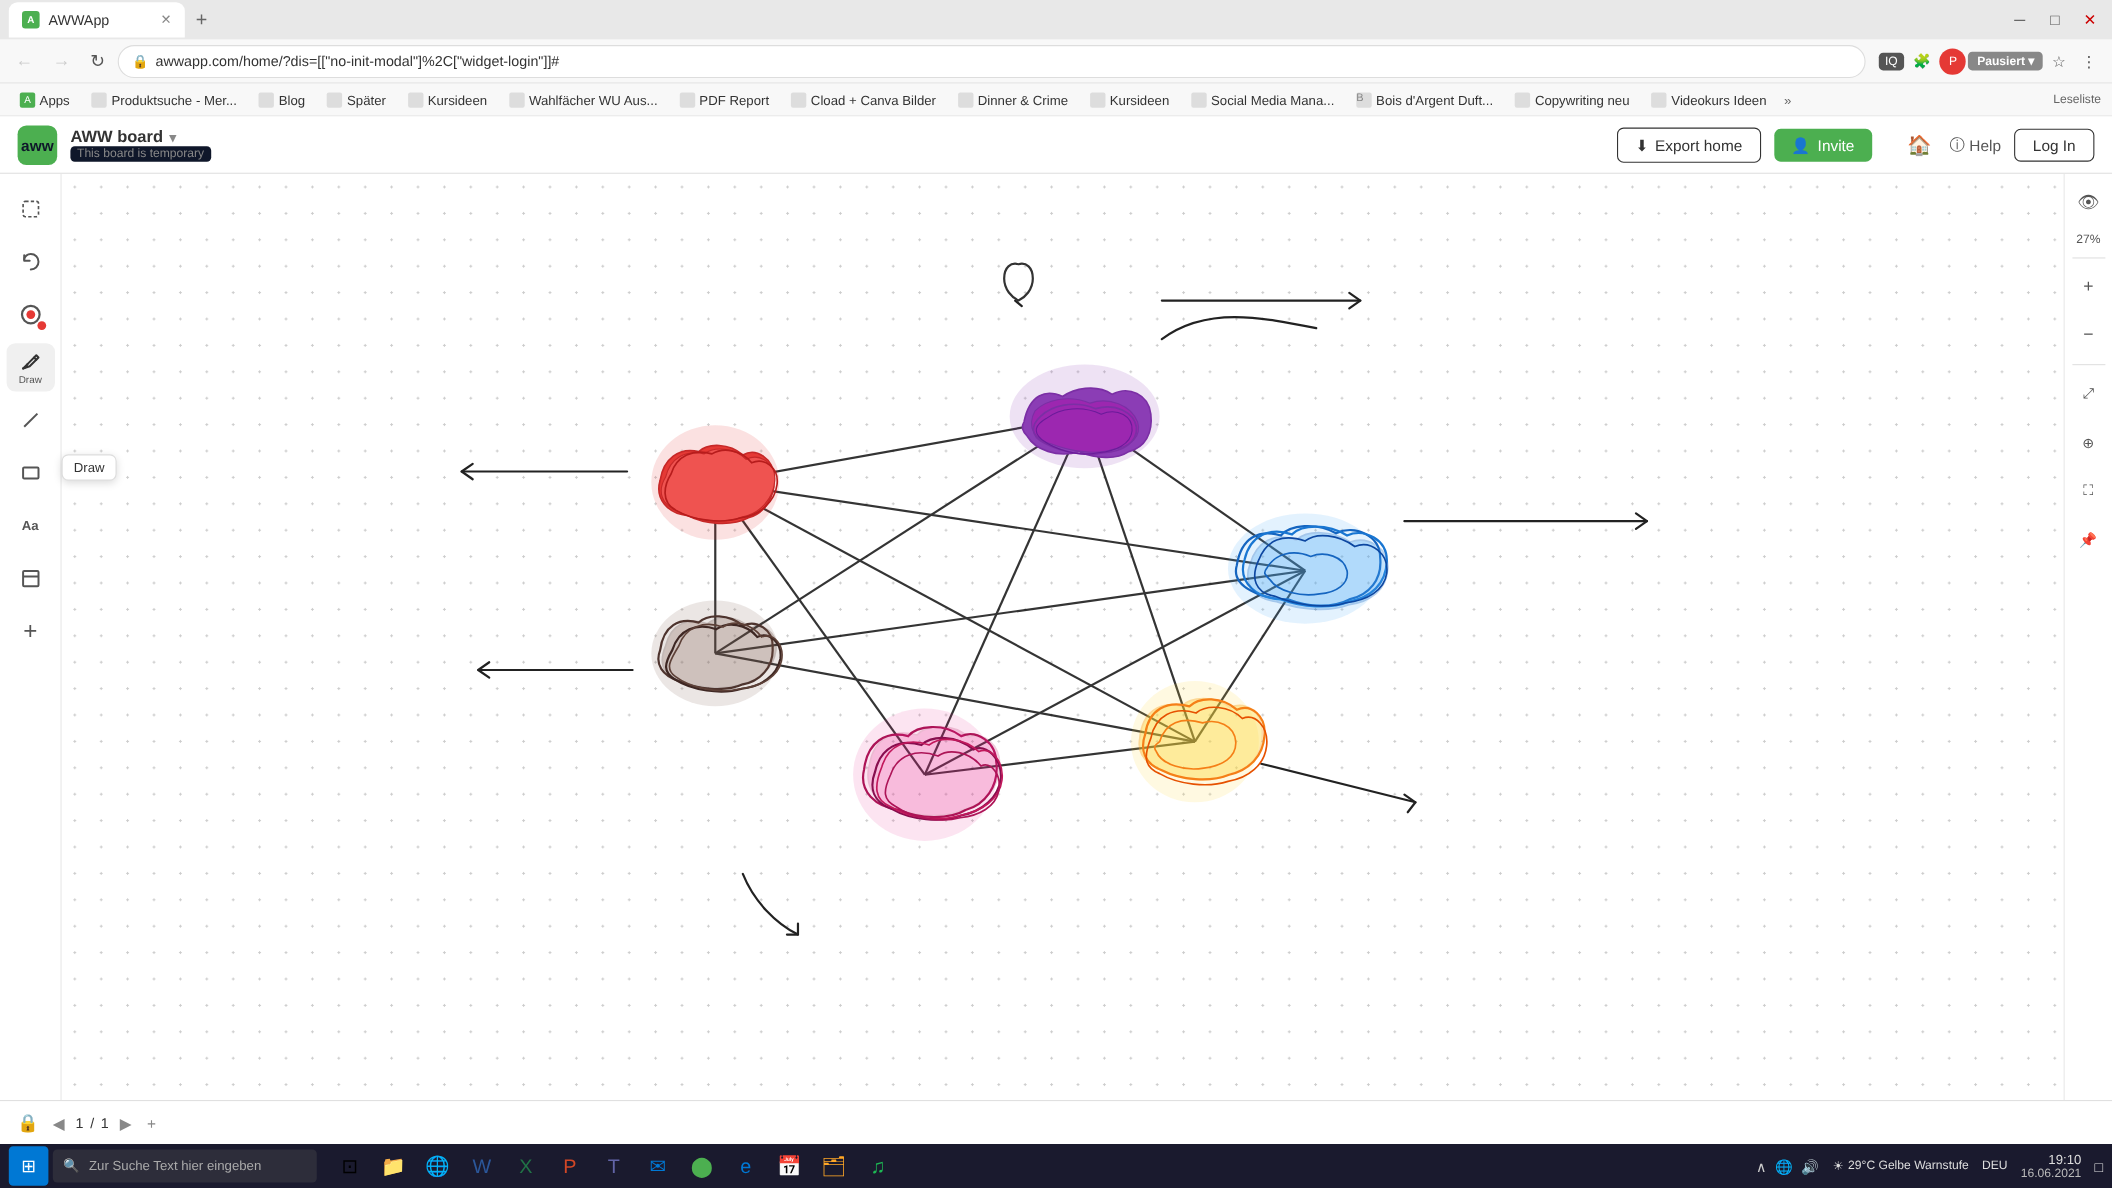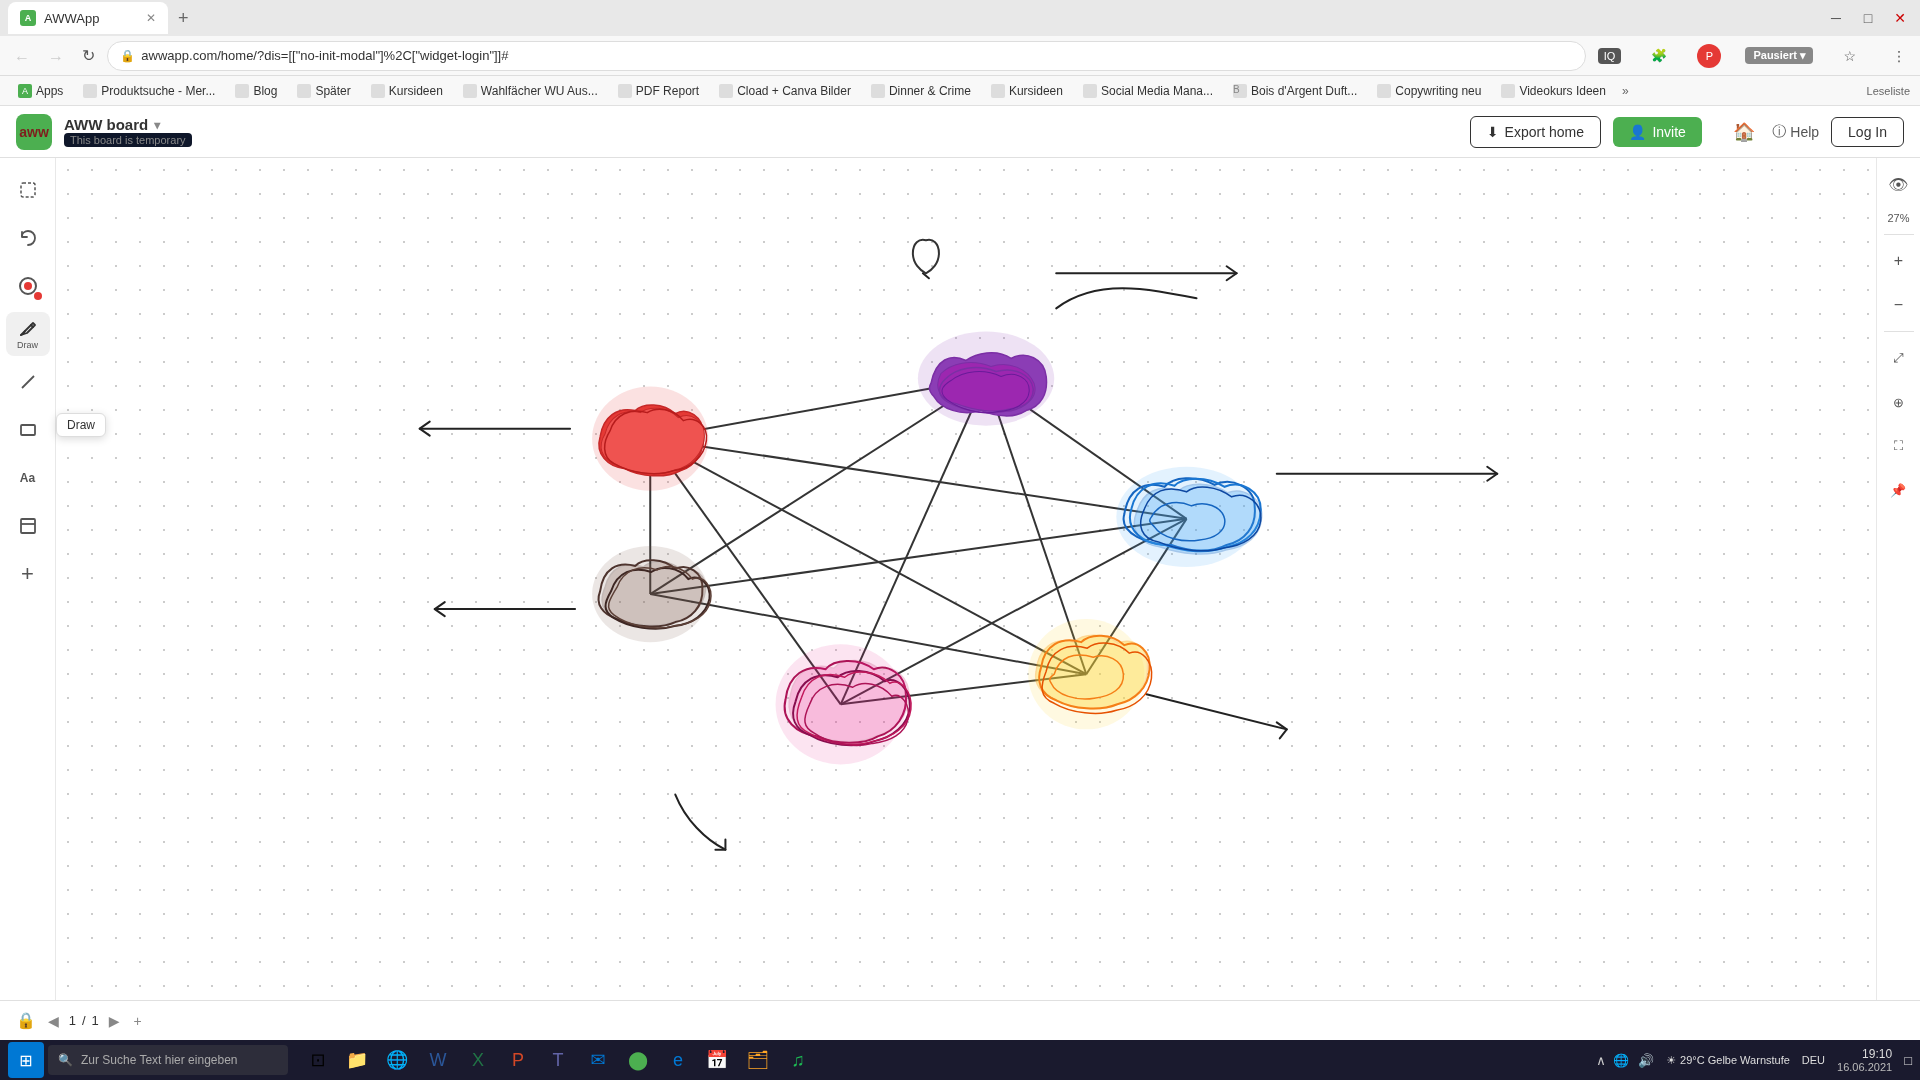--- a/index.html
+++ b/index.html
@@ -10,35 +10,35 @@
     .tab-close { margin-left: auto; cursor: pointer; color: #888; font-size: 12px; }
     .new-tab-btn { background: none; border: none; font-size: 18px; color: #666; cursor: pointer; padding: 0 6px; }
     .tab-controls { margin-left: auto; display: flex; gap: 8px; align-items: center; }
     .tab-ctrl-btn { width: 24px; height: 24px; background: none; border: none; font-size: 14px; color: #555; cursor: pointer; display: flex; align-items: center; justify-content: center; }
 
     .nav-bar { display: flex; align-items: center; background: #f8f8f8; height: 40px; padding: 0 8px; gap: 6px; border-bottom: 1px solid #ddd; }
     .nav-btn { background: none; border: none; color: #555; cursor: pointer; font-size: 16px; padding: 4px 6px; border-radius: 4px; }
     .nav-btn.disabled { color: #ccc; cursor: default; }
     .address-bar { flex: 1; display: flex; align-items: center; background: #fff; border: 1px solid #ddd; border-radius: 20px; padding: 0 12px; height: 30px; font-size: 13px; color: #333; }
     .address-icon { margin-right: 6px; color: #666; font-size: 12px; }
-    .nav-extras { display: flex; gap: 24px; align-items: center; margin-left: 6px; }
+    .nav-extras { display: flex; gap: 2px; align-items: center; margin-left: 6px; }
     .nav-extra-btn { background: none; border: none; color: #555; cursor: pointer; font-size: 14px; padding: 4px 6px; border-radius: 4px; }
 
     .bookmarks-bar { display: flex; align-items: center; background: #f8f8f8; height: 30px; padding: 0 10px; gap: 4px; border-bottom: 1px solid #e0e0e0; font-size: 12px; overflow: hidden; }
     .bookmark-item { display: flex; align-items: center; gap: 4px; padding: 2px 8px; border-radius: 4px; cursor: pointer; white-space: nowrap; color: #333; }
     .bookmark-icon { width: 14px; height: 14px; background: #ddd; border-radius: 2px; display: inline-block; }
     .bookmark-more { margin-left: 4px; color: #666; font-size: 12px; cursor: pointer; }
     .reading-mode { margin-left: auto; color: #666; font-size: 11px; cursor: pointer; }
 
     
     .app-area { width: 100%; height: calc(1080px - 36px - 40px - 30px - 40px); display: flex; flex-direction: column; position: relative; background: #fff; }
 
     
     .app-header { display: flex; align-items: center; height: 52px; padding: 0 16px; border-bottom: 1px solid #e0e0e0; background: #fff; gap: 12px; z-index: 10; }
-    .app-logo { width: 36px; height: 36px; background: #4CAF50; border-radius: 8px; display: flex; align-items: center; justify-content: center; color: #7f1d1d; font-size: 14px; font-weight: bold; }
+    .app-logo { width: 36px; height: 36px; background: #4CAF50; border-radius: 8px; display: flex; align-items: center; justify-content: center; color: #0f172a; font-size: 14px; font-weight: bold; }
     .board-name-area { display: flex; flex-direction: column; }
     .board-name { font-size: 15px; font-weight: 600; color: #333; display: flex; align-items: center; gap: 6px; }
     .board-name-chevron { color: #888; font-size: 12px; }
     .board-temporary { font-size: 11px; color: #888; background: #0f172a; border-radius: 4px; padding: 1px 6px; }
     .header-spacer { flex: 1; }
     .export-btn { display: flex; align-items: center; gap: 6px; padding: 7px 16px; border: 1.5px solid #333; border-radius: 6px; background: #fff; font-size: 14px; color: #333; cursor: pointer; font-weight: 500; }
     .invite-btn { display: flex; align-items: center; gap: 6px; padding: 7px 16px; border-radius: 6px; background: #4CAF50; color: #fff; font-size: 14px; cursor: pointer; font-weight: 500; border: none; }
     .header-right { display: flex; align-items: center; gap: 12px; margin-left: 16px; }
     .header-icon-btn { background: none; border: none; color: #555; cursor: pointer; font-size: 18px; padding: 4px; }
     .help-btn { display: flex; align-items: center; gap: 4px; color: #555; font-size: 14px; cursor: pointer; background: none; border: none; }

